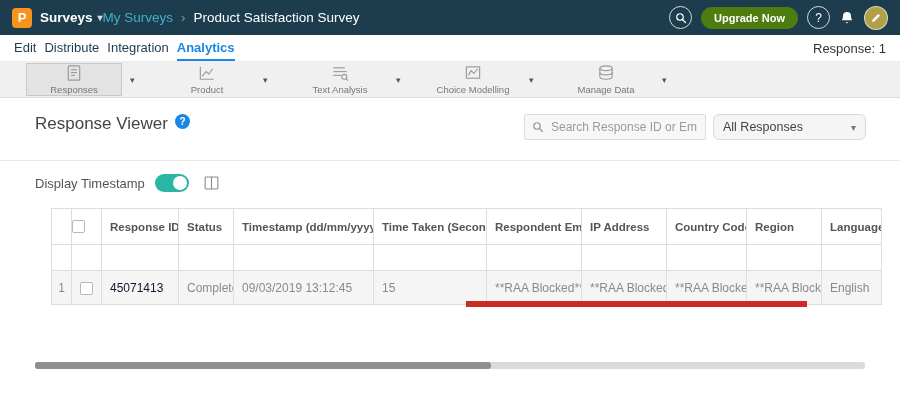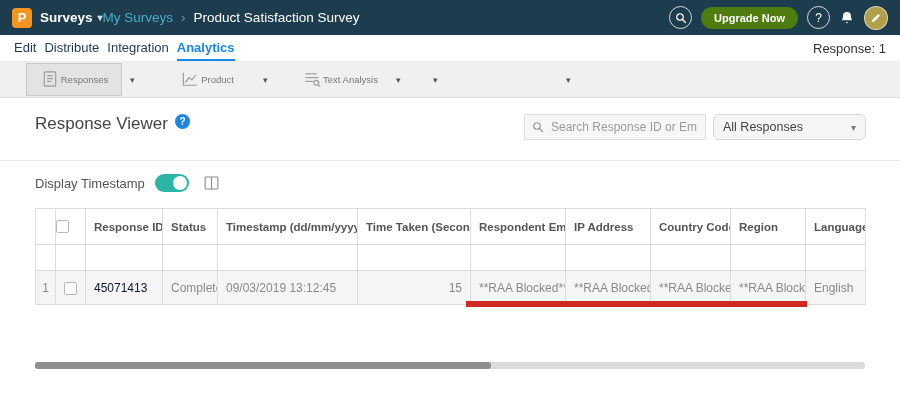--- a/index.html
+++ b/index.html
@@ -33,21 +33,21 @@
         align-items:center;gap:8px;padding:0 14px;border-bottom:1px solid #ececec}
   .tab{font-size:13px;color:#1c3b52;cursor:pointer;height:100%;display:flex;align-items:center;
        border-bottom:2px solid transparent;font-weight:500;text-decoration:none}
   .tab.active{color:#1a87e5;border-bottom-color:#1a87e5;font-weight:600}
   .response-count{margin-left:auto;font-size:13px;color:#333}
 
   
   .ribbon{position:absolute;top:62px;left:0;right:0;height:36px;background:#f0f0f0;
           border-bottom:1px solid #dcdcdc;display:flex;align-items:center;padding-left:26px}
   .ribbon-group{display:flex;align-items:center;width:133px}
-  .ribbon-item{width:96px;height:33px;display:flex;flex-direction:row;align-items:center;
+  .ribbon-item{width:96px;height:33px;display:flex;flex-direction:column;align-items:center;
                justify-content:center;gap:1px;cursor:pointer;border:1px solid transparent}
   .ribbon-item.active{background:#e3e3e3;border-color:#c9c9c9}
   .ribbon-label{font-size:9.5px;color:#777}
   .ribbon-caret{font-size:9px;color:#555;margin-left:8px;cursor:pointer}
 
   
   .content{position:absolute;top:98px;left:0;right:0;bottom:0;background:#fff}
   .viewer-head{position:absolute;top:16px;left:35px;right:34px;height:28px;display:flex;}
   .page-title{font-size:17px;color:#444;font-weight:400;margin:0}
   .help-badge{width:15px;height:15px;border-radius:50%;background:#1a87e5;color:#fff;font-size:10px;
@@ -64,30 +64,30 @@
   .dd-caret{color:#777;font-size:10px}
   .divider{position:absolute;top:62px;left:0;right:0;height:1px;background:#e8e8e8}
 
   .display-row{position:absolute;top:75px;left:35px;display:flex;align-items:center;gap:10px;height:20px}
   .dq-label{font-size:13px;color:#555}
   .toggle{width:34px;height:18px;border-radius:9px;background:#2ab5a5;position:relative;cursor:pointer;display:inline-block}
   .toggle::after{content:"";position:absolute;right:2px;top:2px;width:14px;height:14px;border-radius:50%;background:#fff}
   .flip-btn{background:none;border:none;padding:0;margin-left:4px;cursor:pointer;display:flex}
 
   
-  .table-wrap{position:absolute;top:110px;left:35px;width:825px}
+  .table-wrap{position:absolute;top:110px;left:51px;width:825px}
   .grid{border-collapse:collapse;table-layout:fixed;width:830px;background:#fff}
   .grid th,.grid td{border:1px solid #ddd;padding:0 8px;overflow:hidden;white-space:nowrap}
   .hdr th{height:36px;font-size:11.5px;color:#555;text-align:left;font-weight:700;background:#fff}
   .filter-row td{height:26px;background:#fff}
   .data-row td{height:34px;background:#f5f5f5;color:#8a8a8a;font-size:12px}
   .c-idx{text-align:center;padding:0 2px !important;font-size:11px;color:#999}
   .c-chk{text-align:center;padding:0 !important}
   .id-link{color:#0f172a;cursor:pointer;text-decoration:none}
-  .num{text-align:right}
+  .num{}
   input.cbx{appearance:none;-webkit-appearance:none;width:13px;height:13px;border:1px solid #b8b8b8;
             border-radius:2px;background:#fff;margin:0;vertical-align:middle;cursor:pointer}
 
   .red-bar{position:absolute;top:203px;left:466px;width:341px;height:6px;background:#ce2a24}
 
   .hscroll{position:absolute;top:264px;left:35px;width:830px;height:7px;background:#dbdbdb;border-radius:3px;cursor:pointer}
   .hthumb{position:absolute;left:0;top:0;width:456px;height:7px;background:#8f8f8f;border-radius:3px;cursor:grab}
 </style>
 </head>
 <body>
@@ -166,23 +166,38 @@
           <line x1="3" y1="8" x2="17" y2="8"></line>
           <line x1="3" y1="12" x2="11" y2="12"></line>
           <circle cx="14.5" cy="13.5" r="2.6"></circle>
           <line x1="16.5" y1="15.5" x2="18.5" y2="17.5"></line>
         </svg>
       <span class="ribbon-label">Text Analysis</span>
     </div>
     <span class="ribbon-caret">▾</span>
   </div>
   <div class="ribbon-group">
-    <span class="ribbon-caret">▾</span>
-  </div>
-  <div class="ribbon-group">
+    <div class="ribbon-item">
+      <svg width="20" height="19" viewBox="0 0 20 20" fill="none" stroke="#9a9a9a" stroke-width="1.2">
+          <rect x="3" y="3" width="14" height="12"></rect>
+          <polyline points="5 12 8 7 11 10 15 5"></polyline>
+        </svg>
+      <span class="ribbon-label">Choice Modelling</span>
+    </div>
+    <span class="ribbon-caret">▾</span>
+  </div>
+  <div class="ribbon-group">
+    <div class="ribbon-item">
+      <svg width="20" height="19" viewBox="0 0 20 20" fill="none" stroke="#9a9a9a" stroke-width="1.2">
+          <ellipse cx="10" cy="4.5" rx="6.5" ry="2.5"></ellipse>
+          <path d="M3.5 4.5v9c0 1.4 2.9 2.5 6.5 2.5s6.5-1.1 6.5-2.5v-9"></path>
+          <path d="M3.5 9c0 1.4 2.9 2.5 6.5 2.5S16.5 10.4 16.5 9"></path>
+        </svg>
+      <span class="ribbon-label">Manage Data</span>
+    </div>
     <span class="ribbon-caret">▾</span>
   </div>
 </div>
 
 <main class="content">
 
   <div class="viewer-head">
     <h1 class="page-title">Response Viewer</h1>
     <span class="help-badge">?</span>
     <div class="vh-spacer"></div>

